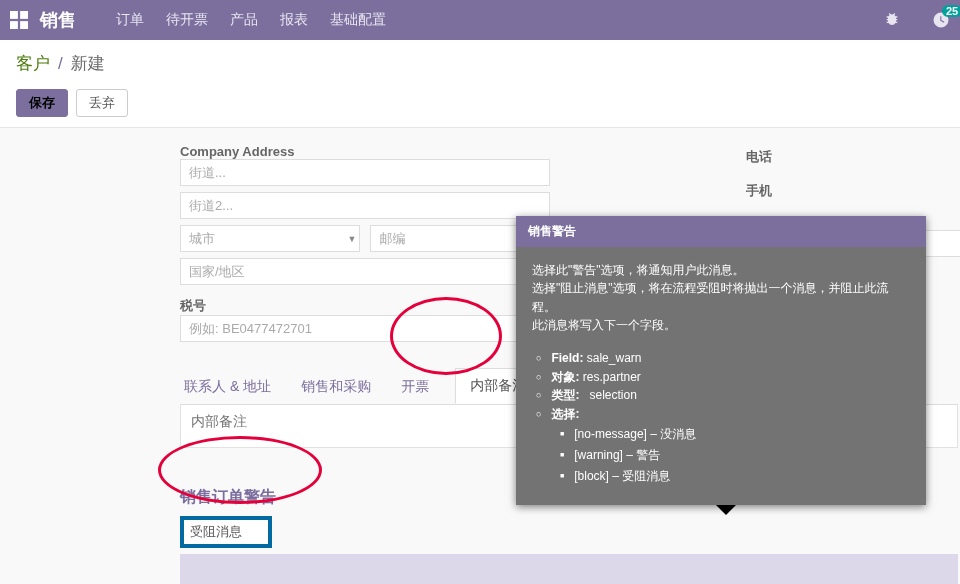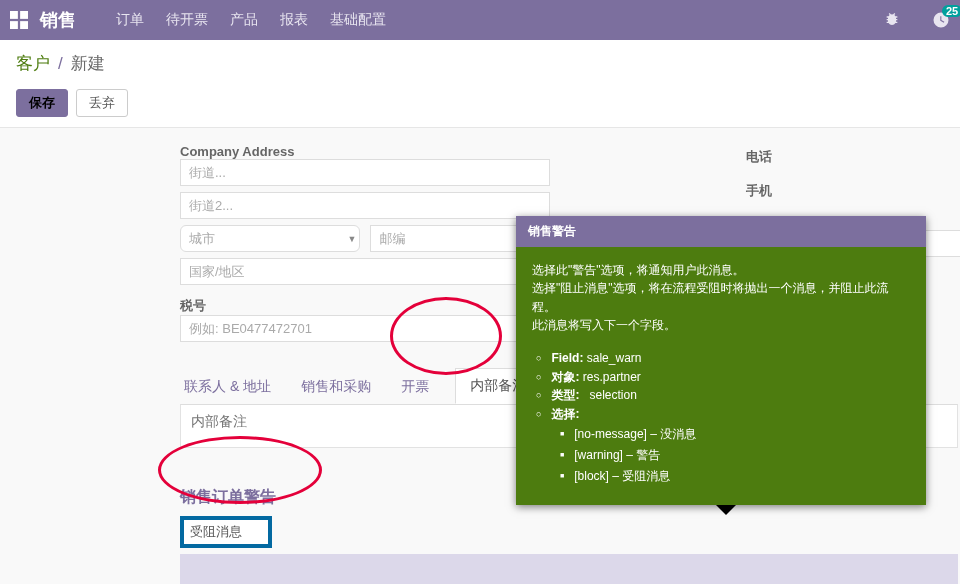--- a/index.html
+++ b/index.html
@@ -30,21 +30,21 @@
   .btn-primary { background: #7c6f9e; border-color: #7c6f9e; color: #000000; font-weight: bold; }
 
   
   .form-pane { padding: 10px 0 0 180px; }
   .form-row { display: flex; margin-bottom: 6px; flex-direction: column; }
   .form-label { width: 160px; font-weight: 700; color: #666; padding-top: 6px; }
   .form-control-col { display: flex; flex-direction: column; gap: 6px; width: 370px; }
   .addr-inline { display: flex; gap: 6px; }
   input[type=text] { border: 1px solid #ddd; padding: 5px 8px; font-size: 13px; color: #666; background: #fff; width: 100%; }
   input::placeholder { color: #aaa; }
-  .input-sm { width: 130px; border-radius: 6px; }
+  .input-sm { width: 130px; }
   .input-xs { width: 90px; }
   .input-md { width: 110px; }
   .dropdown-caret { font-size: 9px; color: #888; margin-left: -18px; margin-right: 8px; align-self: center; pointer-events: none; }
 
   
   .right-col { position: absolute; left: 746px; top: 148px; display: flex; flex-direction: column; gap: 16px; font-weight: 700; color: #666; }
   .right-inputs { position: absolute; left: 876px; top: 230px; width: 100px; overflow: hidden; }
   .right-inputs input { width: 200px; }
 
   
@@ -54,21 +54,21 @@
 
   
   .tab-body { margin-left: 180px; width: 778px; }
   textarea.note { width: 100%; height: 44px; border: 1px solid #e2e2e2; border-top: 1px solid #ddd; resize: none; padding: 8px 10px; font-family: inherit; font-size: 14px; color: #9a9a9a; }
 
   .section-heading { color: #7c6f9e; font-size: 16px; font-weight: 600; margin: 36px 0 8px 0; }
   .select-box { border: 4px solid #0369a1; background: #fff; padding: 3px 6px; width: 92px; font-size: 13px; color: #555; cursor: pointer; }
   .big-text { margin-top: 6px; background: #dcd8ea; height: 72px; width: 100%; }
 
   
-  .tooltip { position: absolute; left: 516px; top: 216px; width: 410px; background: #4d7c0f; color: #fff; font-size: 12px; line-height: 1.55; box-shadow: 0 2px 8px rgba(0,0,0,0.5); }
+  .tooltip { position: absolute; left: 516px; top: 216px; width: 410px; background: #737373; color: #fff; font-size: 12px; line-height: 1.55; box-shadow: 0 2px 8px rgba(0,0,0,0.5); }
   .tooltip-header { background: #7c6f9e; font-size: 12px; font-weight: 700; padding: 6px 12px; }
   .tooltip-body { padding: 14px 16px 18px 16px; }
   .tooltip-body p { margin-bottom: 14px; }
   .tooltip-body ul { list-style: none; padding-left: 4px; }
   .tooltip-body > ul > li::before { content: "○"; margin-right: 10px; font-size: 9px; vertical-align: 1px; }
   .tooltip-body ul.inner { padding-left: 24px; margin-top: 0; }
   .tooltip-body ul.inner li { margin: 2px 0; }
   .tooltip-body ul.inner li::before { content: "■"; margin-right: 10px; font-size: 7px; vertical-align: 2px; }
   .tooltip-arrow { position: absolute; bottom: -10px; left: 200px; width: 0; height: 0; border-left: 10px solid transparent; border-right: 10px solid transparent; border-top: 10px solid #000; }
 

